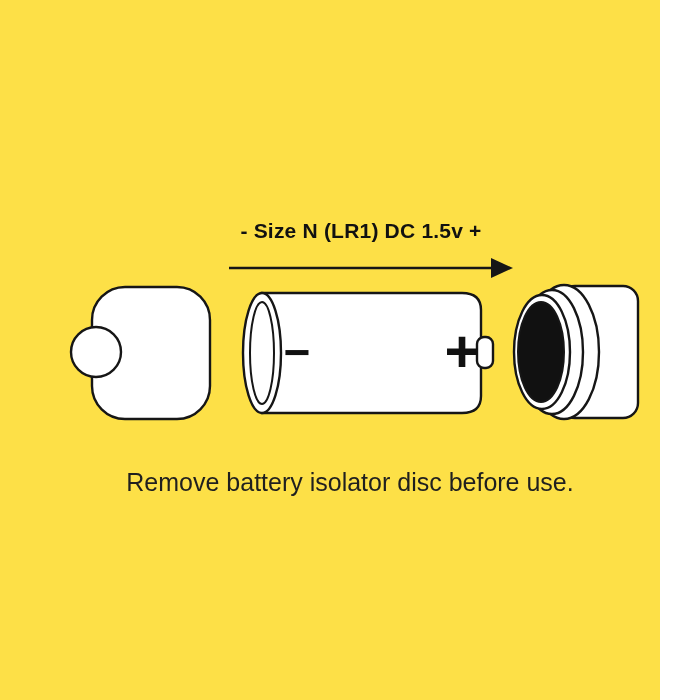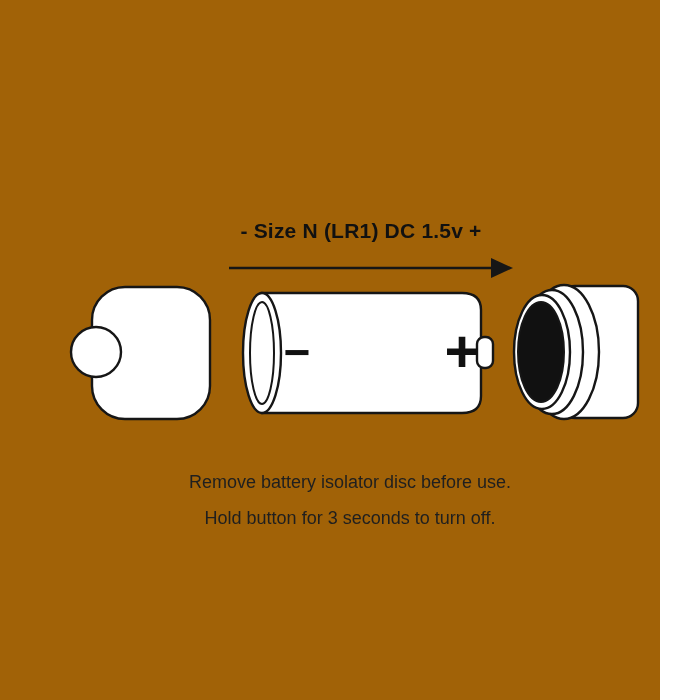--- a/index.html
+++ b/index.html
@@ -5,21 +5,21 @@
   html, body {
     margin: 0;
     padding: 0;
     background: #ffffff;
     font-family: "Liberation Sans", sans-serif;
   }
   .canvas {
     position: relative;
     width: 660px;
     height: 700px;
-    background: #a16207;
+    background: #fde047;
     overflow: hidden;
   }
   .battery-label {
     position: absolute;
     top: 219px;
     left: 0;
     width: 700px;
     text-align: center;
     transform: translateX(11px);
     font-size: 21px;
@@ -32,21 +32,21 @@
     top: 0;
     left: 0;
   }
   .instructions {
     position: absolute;
     top: 464px;
     left: 0;
     width: 700px;
     text-align: center;
     color: #1f1f1f;
-    font-size: 18px;
+    font-size: 25px;
     line-height: 36px;
     font-weight: 400;
   }
   .instructions div {
     white-space: nowrap;
   }
   svg .ln {
     stroke: #161616;
     stroke-width: 2.4;
     fill: #ffffff;
@@ -98,16 +98,15 @@
       <rect x="560" y="286" width="78" height="132" rx="15" class="ln"></rect>
       <ellipse cx="564" cy="352" rx="35" ry="67" class="ln"></ellipse>
       <ellipse cx="552" cy="352" rx="31" ry="62" class="ln"></ellipse>
       <ellipse cx="542" cy="352" rx="28" ry="57" class="ln"></ellipse>
       <ellipse cx="541" cy="352" rx="23" ry="50" fill="#111111" stroke="#161616" stroke-width="2"></ellipse>
     </g>
   </svg>
 
   <div class="instructions">
     <div>Remove battery isolator disc before use.</div>
-    <div>Hold button for 3 seconds to turn off.</div>
   </div>
 
 </div>
 
 </body></html>

